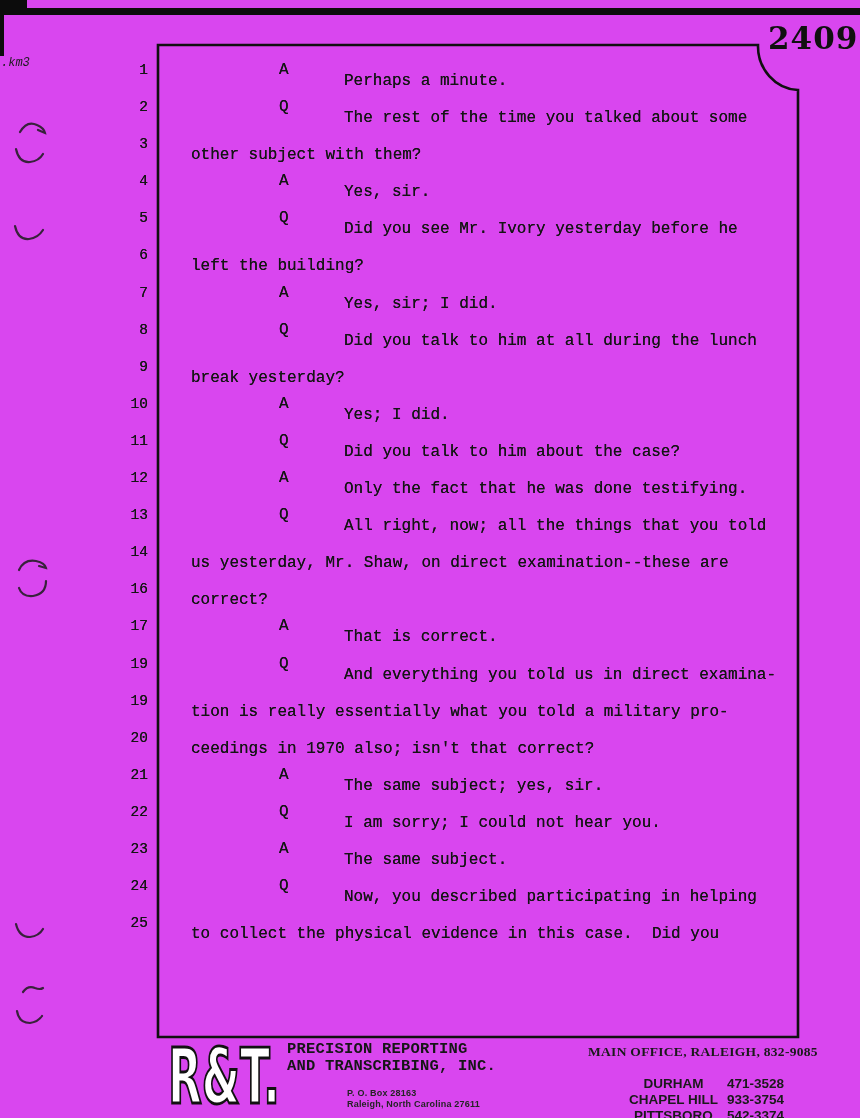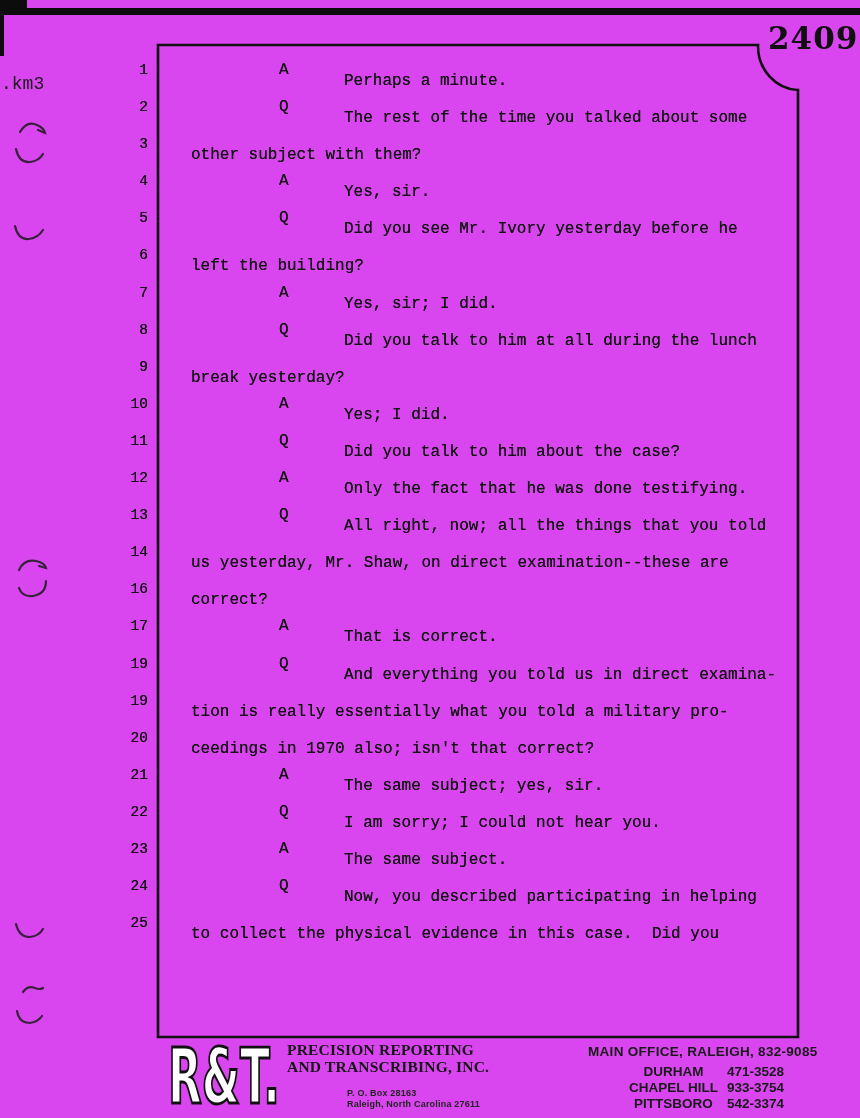--- a/index.html
+++ b/index.html
@@ -13,53 +13,53 @@
   .scan-bar-top    { position:absolute; left:0; top:8px;  width:860px; height:7px;  background:#0c0c0c; }
   .scan-bar-corner { position:absolute; left:0; top:0;    width:27px;  height:15px; background:#0c0c0c; }
   .scan-bar-left   { position:absolute; left:0; top:0;    width:4px;   height:56px; background:#0c0c0c; }
 
   .stamp {
     position:absolute; left:768px; top:20px;
     font-family:"DejaVu Serif", serif; font-weight:bold;
     font-size:31px; letter-spacing:1px; color:#101010;
   }
 
-  .margin-code { position:absolute; left:1px; top:74px; font-size:18px; color:#1a1a1a; }
+  .margin-code { position:absolute; left:1px; top:56px; font-size:12px; color:#1a1a1a;font-style:italic; }
 
   svg.overlay { position:absolute; left:0; top:0; width:860px; height:1118px; }
 
   
   .rows { position:absolute; left:0; top:61px; width:860px; }
   .row  { position:relative; height:37.1px; text-shadow:0 0 .6px #1d1d1d; }
   .num  {
     position:absolute; left:104px; width:44px; text-align:right;
     font-size:14.5px; top:1px;
   }
   .speaker { position:absolute; left:279px; font-size:16px; }
   .text    { position:absolute; left:344px; font-size:16px; white-space:pre;margin-top:11px; }
   .speaker:empty + .text { left:191px; }
 
   
   .logo { position:absolute; left:163px; top:1040px; width:122px; height:74px; }
   .company {
     position:absolute; left:287px; top:1041px;
-    font-family:Liberation Serif, serif; font-weight:bold;
+    font-family:Liberation Mono, monospace; font-weight:bold;
     font-size:15.5px; line-height:17px; letter-spacing:.2px; color:#161616;
   }
   .address {
     position:absolute; left:322px; top:1088px;
     font-family:"Liberation Sans", sans-serif; font-weight:bold;
     font-size:9px; line-height:11px; letter-spacing:.2px; color:#242424;margin-left:25px;
   }
   .phones {
     position:absolute; left:588px; top:1044px; width:262px;
     font-family:"Liberation Sans", sans-serif; font-weight:bold;
     font-size:13.5px; color:#1a1a1a;
   }
-  .phones .main { margin-bottom:5px; letter-spacing:.3px; }
+  .phones .main { margin-bottom:16px; letter-spacing:.3px;font-family:Liberation Serif, serif; }
   .phone-row { display:flex; margin-left:32px; line-height:16px; }
   .phone-row .city  { width:107px;text-align:center; }
   .phone-row .phone { }
 </style>
 </head>
 <body>
 
 <div class="page">
 
   <div class="scan-bar-top"></div>

